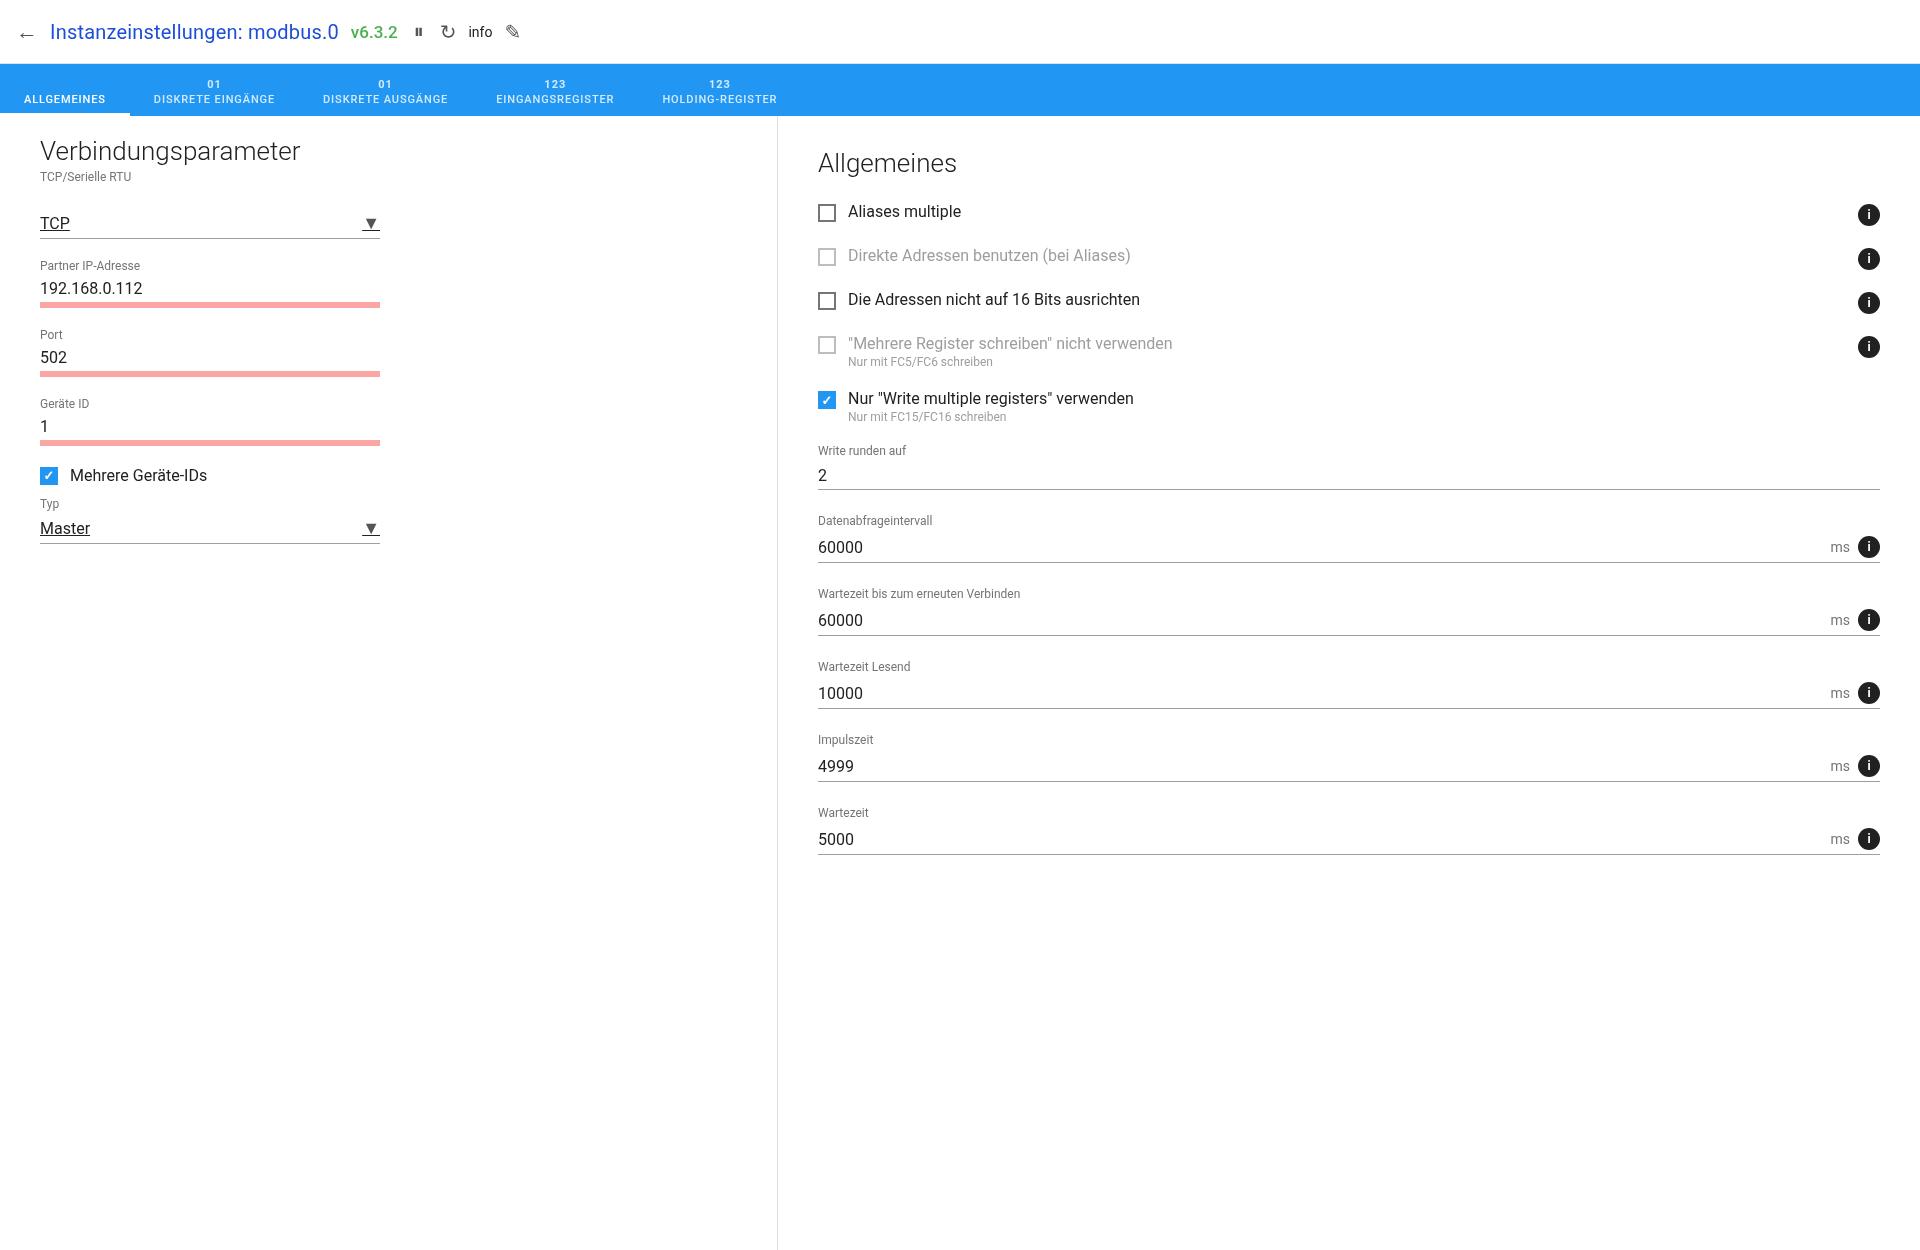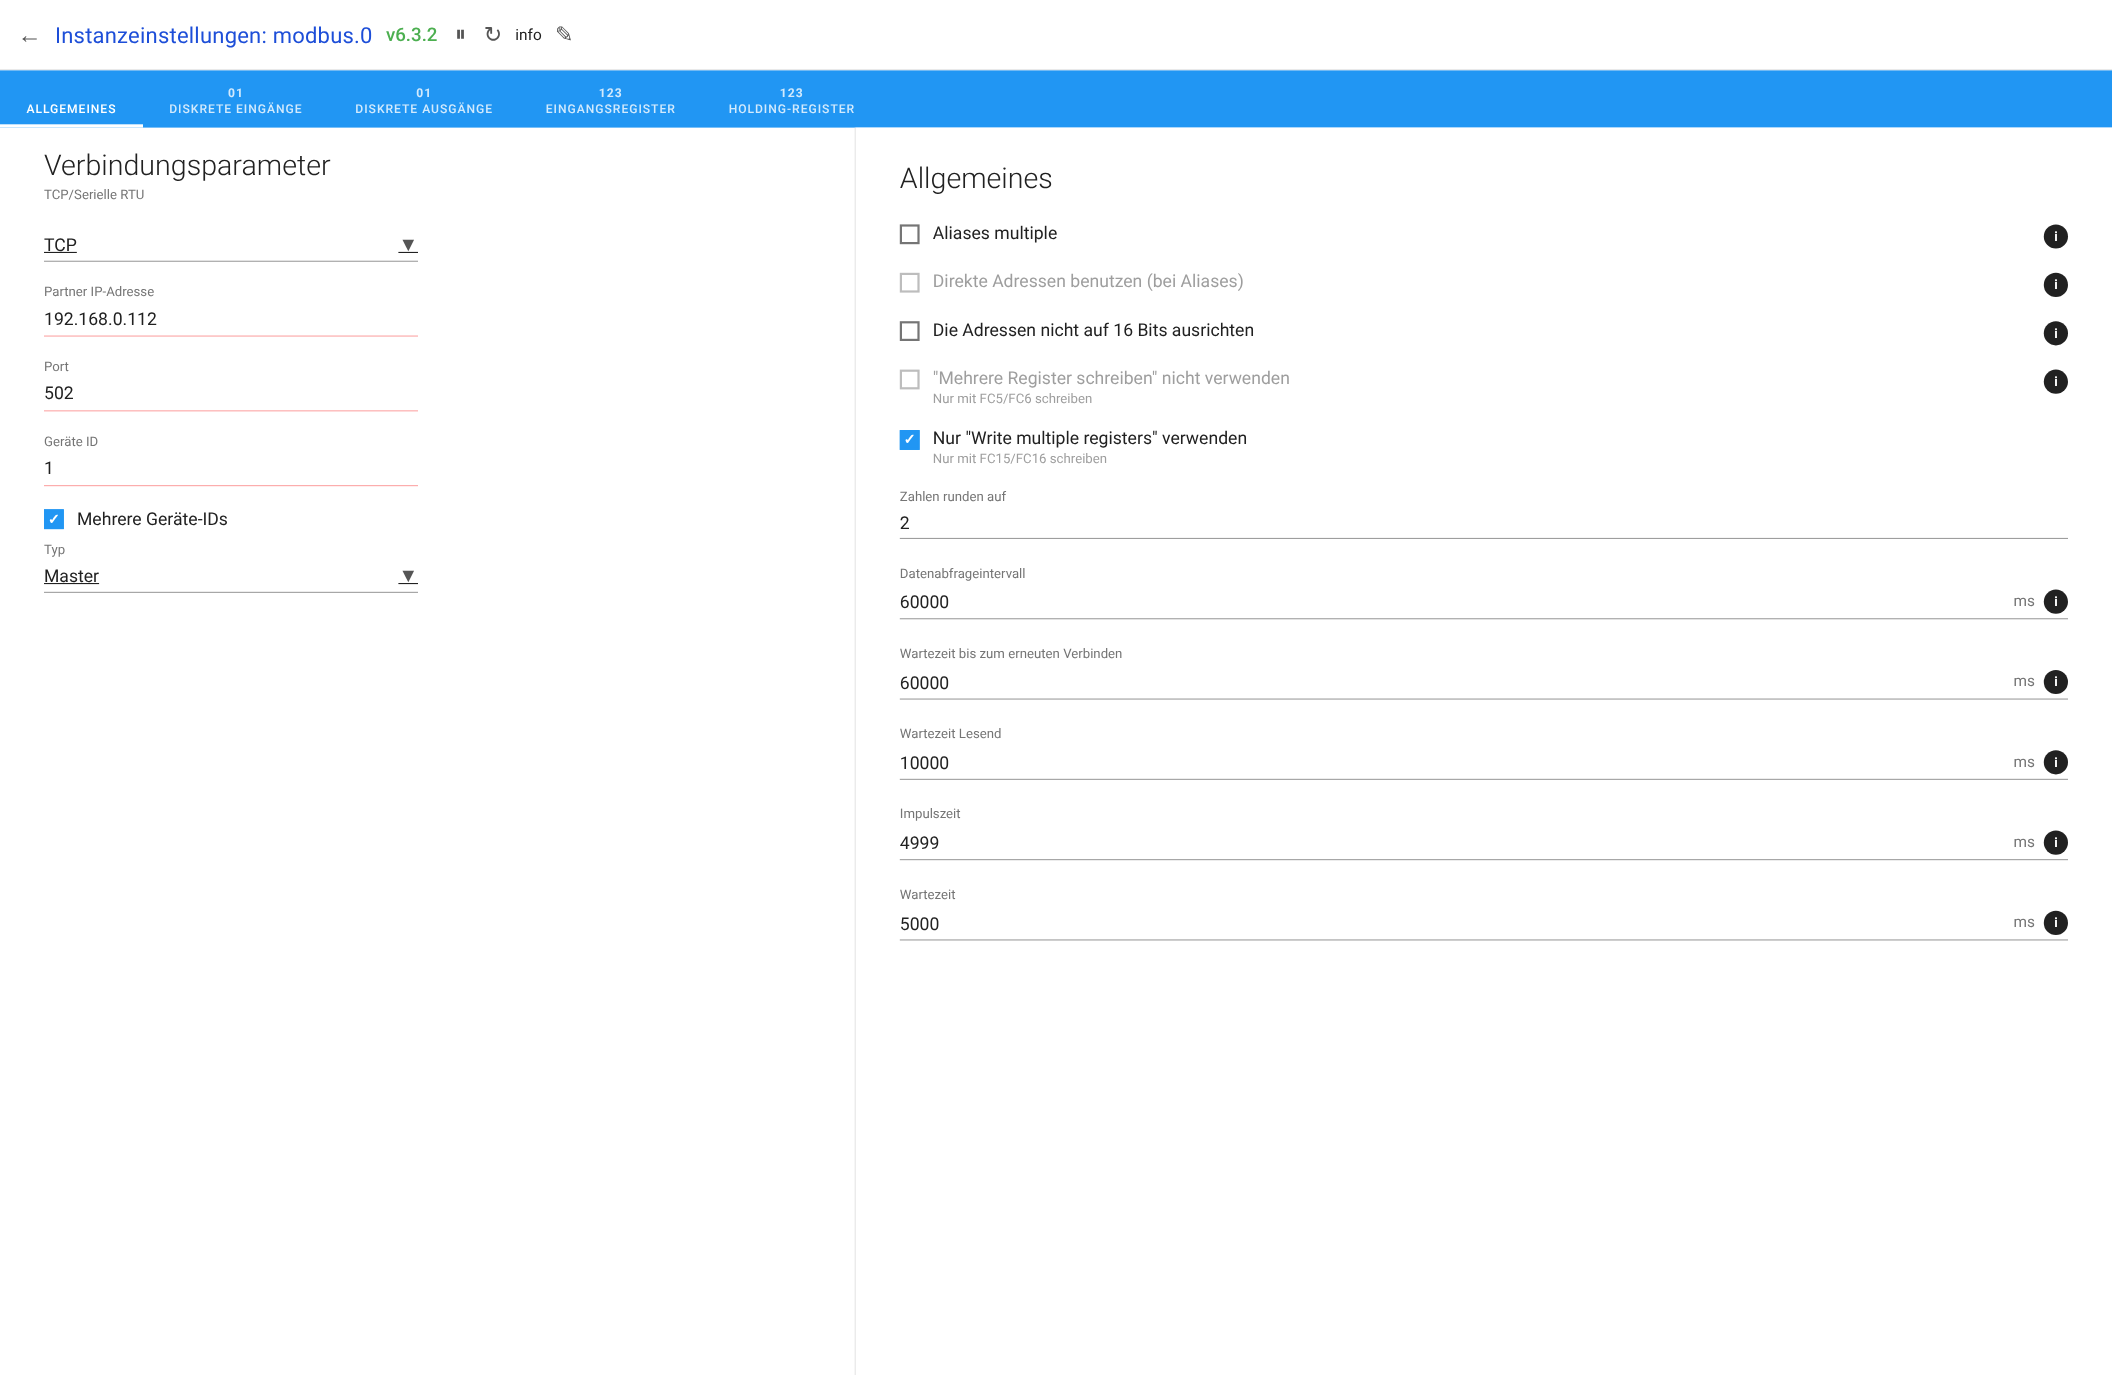--- a/index.html
+++ b/index.html
@@ -135,21 +135,21 @@
     .form-label {
       font-size: 12px;
       color: #757575;
       margin-bottom: 2px;
       display: block;
     }
     .form-value {
       font-size: 16px;
       color: #212121;
       padding: 4px 0;
-      border-bottom: 1px solid #fca5a5;
+      border-bottom: 6px solid #fca5a5;
       min-width: 340px;
       display: flex;
       align-items: center;
       justify-content: space-between;
       min-height: 32px;
     }
     .dropdown-row {
       display: flex;
       align-items: center;
       justify-content: space-between;
@@ -449,21 +449,21 @@
         <span style="color:#fff;font-size:13px;font-weight:700;">✓</span>
       </div>
       <div class="option-text-block">
         <div class="option-label">Nur "Write multiple registers" verwenden</div>
         <div class="option-sublabel">Nur mit FC15/FC16 schreiben</div>
       </div>
     </div>
 
     <div class="input-row">
       <div class="input-label">
-        <span>Zahlen runden auf</span>
+        <span>Write runden auf</span>
       </div>
       <div class="input-field-row">
         <span class="input-field-value">2</span>
       </div>
     </div>
 
     <div class="input-row">
       <div class="input-label">
         <span>Datenabfrageintervall</span>
       </div>

